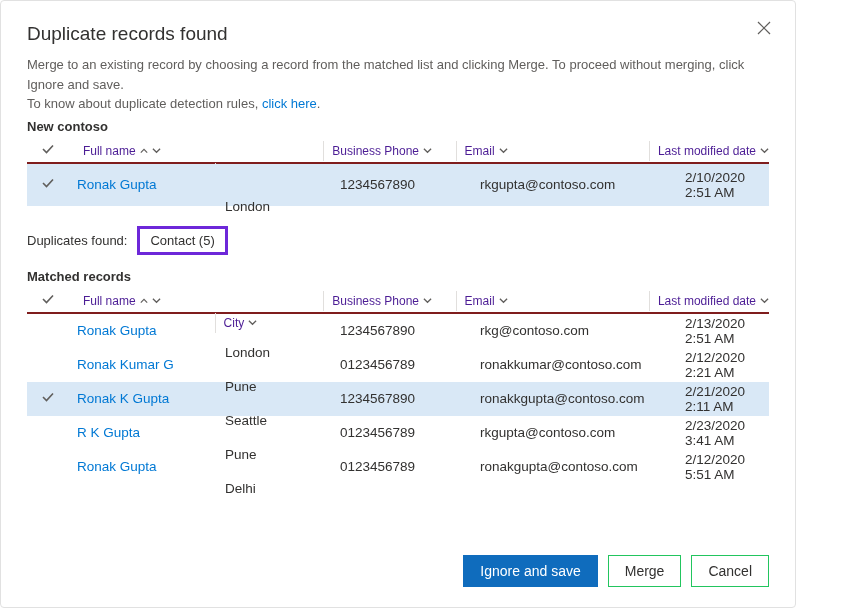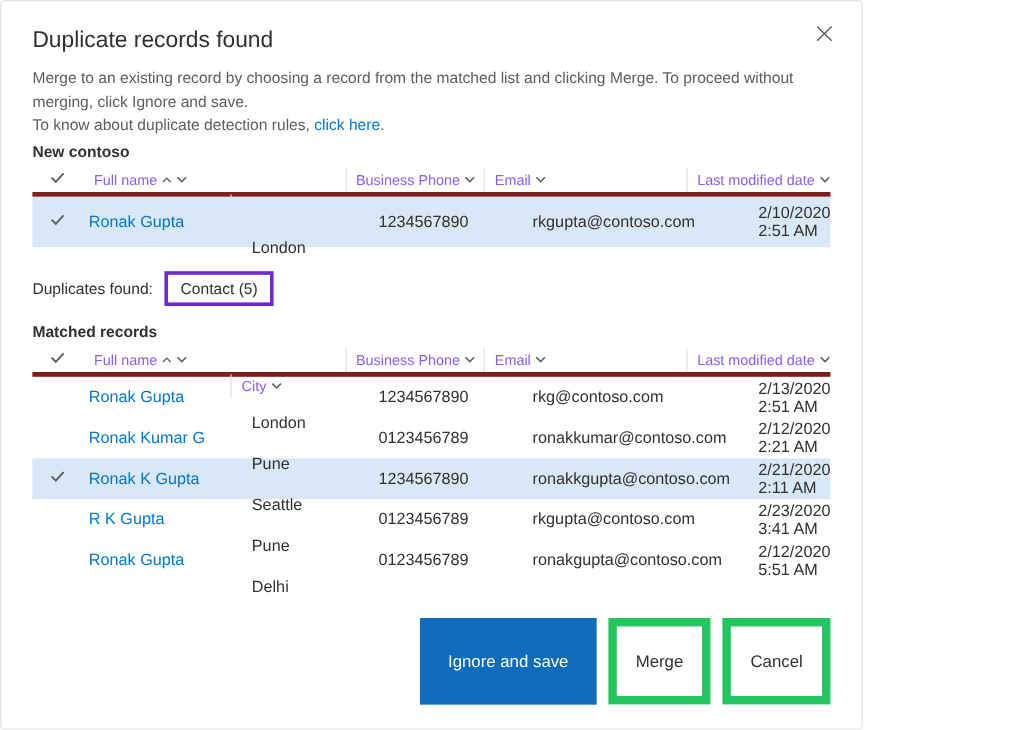--- a/index.html
+++ b/index.html
@@ -5,21 +5,21 @@
   * { box-sizing: border-box; }
   html, body { margin:0; padding:0; }
   body {
     font-family: "Segoe UI", -apple-system, BlinkMacSystemFont, sans-serif;
     background:#fff;
     width:860px;
     height:608px;
     overflow:hidden;
   }
   .dialog {
-    width:719px; height:608px;
+    width:796px; height:608px;
     border:1px solid #e1e1e1;
     border-radius:4px;
     position:relative;
     padding:22px 26px 20px 26px;
     display:flex;
     flex-direction:column;
   }
   .title {
     font-size:19px;
     color:#323130;
@@ -45,23 +45,23 @@
     font-size:13px;
     font-weight:600;
     color:#323130;
     margin-bottom:6px;
   }
 
   .tbl-head {
     display:flex;
     align-items:center;
     height:24px;
-    border-bottom:4px solid #7f1d1d;
+    border-bottom:2px solid #7f1d1d;
     font-size:12px;
-    color:#8b5cf6;
+    color:#4c1d95;
   }
   .tbl-row {
     display:flex;
     align-items:center;
     height:34px;
     font-size:13.5px;
     color:#323130;
     border-bottom:none;
   }
   .tbl-row.selected {
@@ -108,22 +108,22 @@
 
   .bottom-bar {
     margin-top:auto;
     display:flex;
     justify-content:flex-end;
     gap:10px;
     padding-top:10px;
   }
   .btn {
     font-size:14px;
-    padding:21px 16px;
-    border:7px solid #22c55e;
+    padding:7px 16px;
+    border:1px solid #22c55e;
     background:#fff;
     color:#323130;
     cursor:pointer;
     font-family:inherit;
   }
   .btn.primary {
     background:#0f6cbd;
     border-color:#0f6cbd;
     color:#fff;
   }

